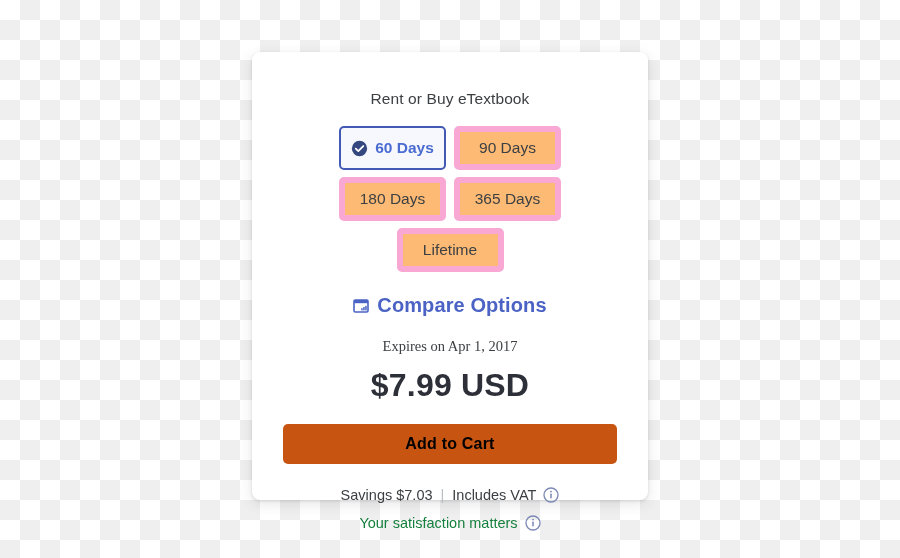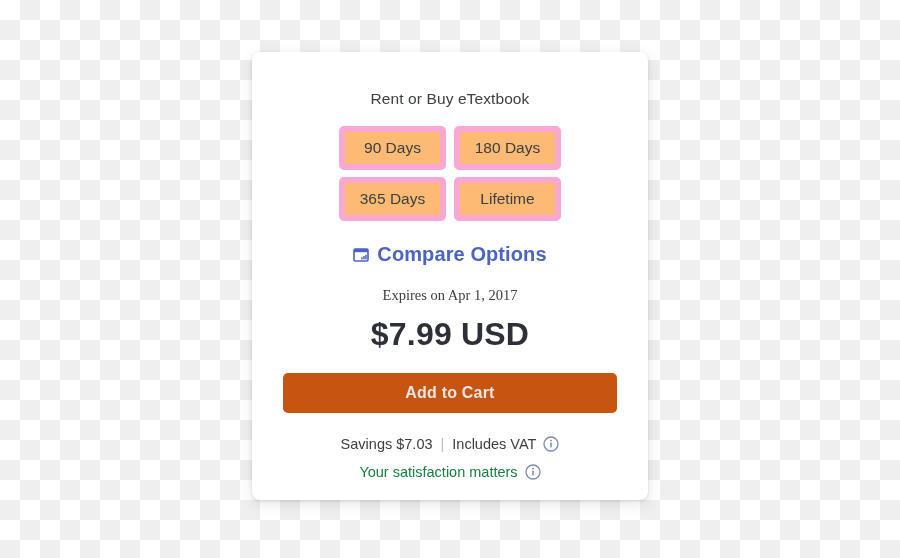--- a/index.html
+++ b/index.html
@@ -129,21 +129,21 @@
     padding: 0 31px;
     margin-top: 20px;
   }
   .cta-btn {
     display: block;
     width: 100%;
     height: 40px;
     border: none;
     border-radius: 5px;
     background: #c75410;
-    color: #e5e5e5;
+    color: #000000;
     font-size: 16px;
     font-weight: bold;
     font-family: "Liberation Sans", sans-serif;
     cursor: pointer;
     letter-spacing: 0.2px;
   }
 
   .savings-row {
     display: flex;
     align-items: flex-start;
@@ -179,20 +179,29 @@
 <body>
 
 <div class="stage">
 
   <div class="card">
 
     <div class="card-title">Rent or Buy eTextbook</div>
 
     <div class="term-grid">
 
+      <button class="term-btn selected">
+        <span class="check-icon">
+          <svg viewBox="0 0 20 20" width="17" height="17" aria-hidden="true">
+            <circle cx="10" cy="10" r="9" fill="#34477f"></circle>
+            <path d="M5.6 10.2 L8.6 13.1 L14.4 7.1" fill="none" stroke="#ffffff" stroke-width="2.1" stroke-linecap="round" stroke-linejoin="round"></path>
+          </svg>
+        </span>
+        <span>60 Days</span>
+      </button>
 
       <button class="term-btn">
         <span>90 Days</span>
       </button>
 
 
       <button class="term-btn">
         <span>180 Days</span>
       </button>
 

